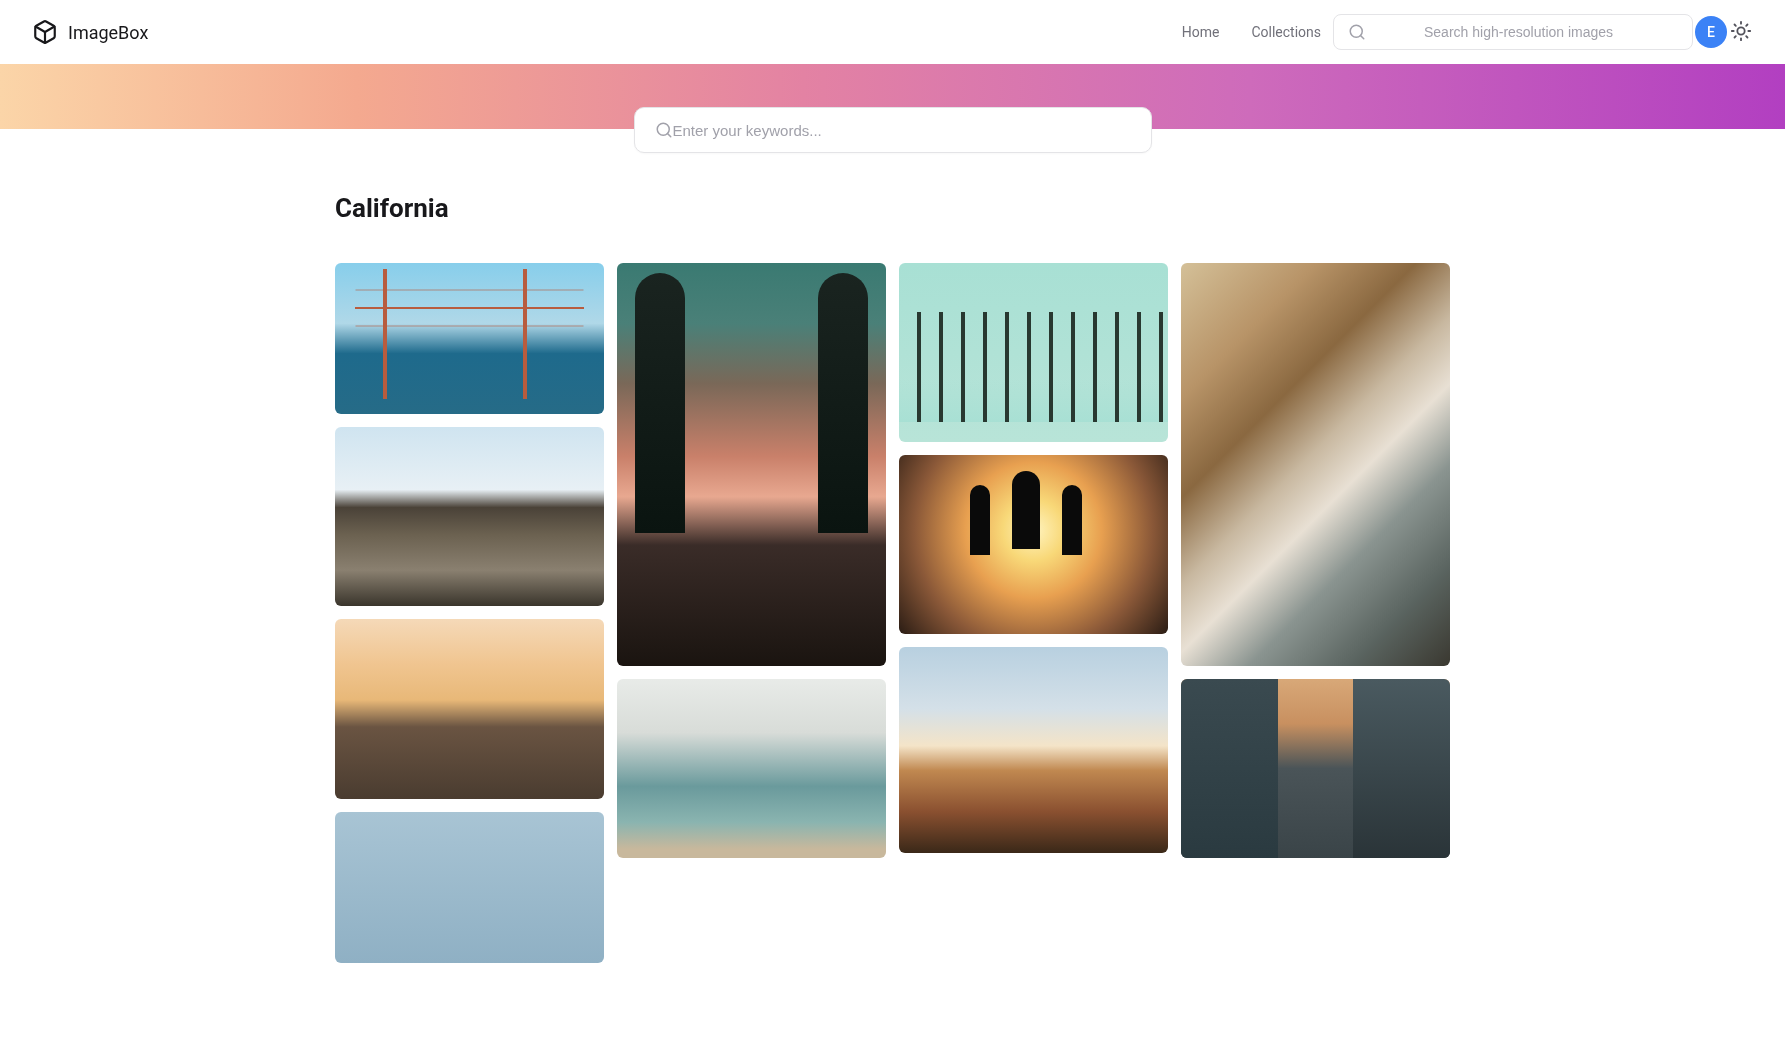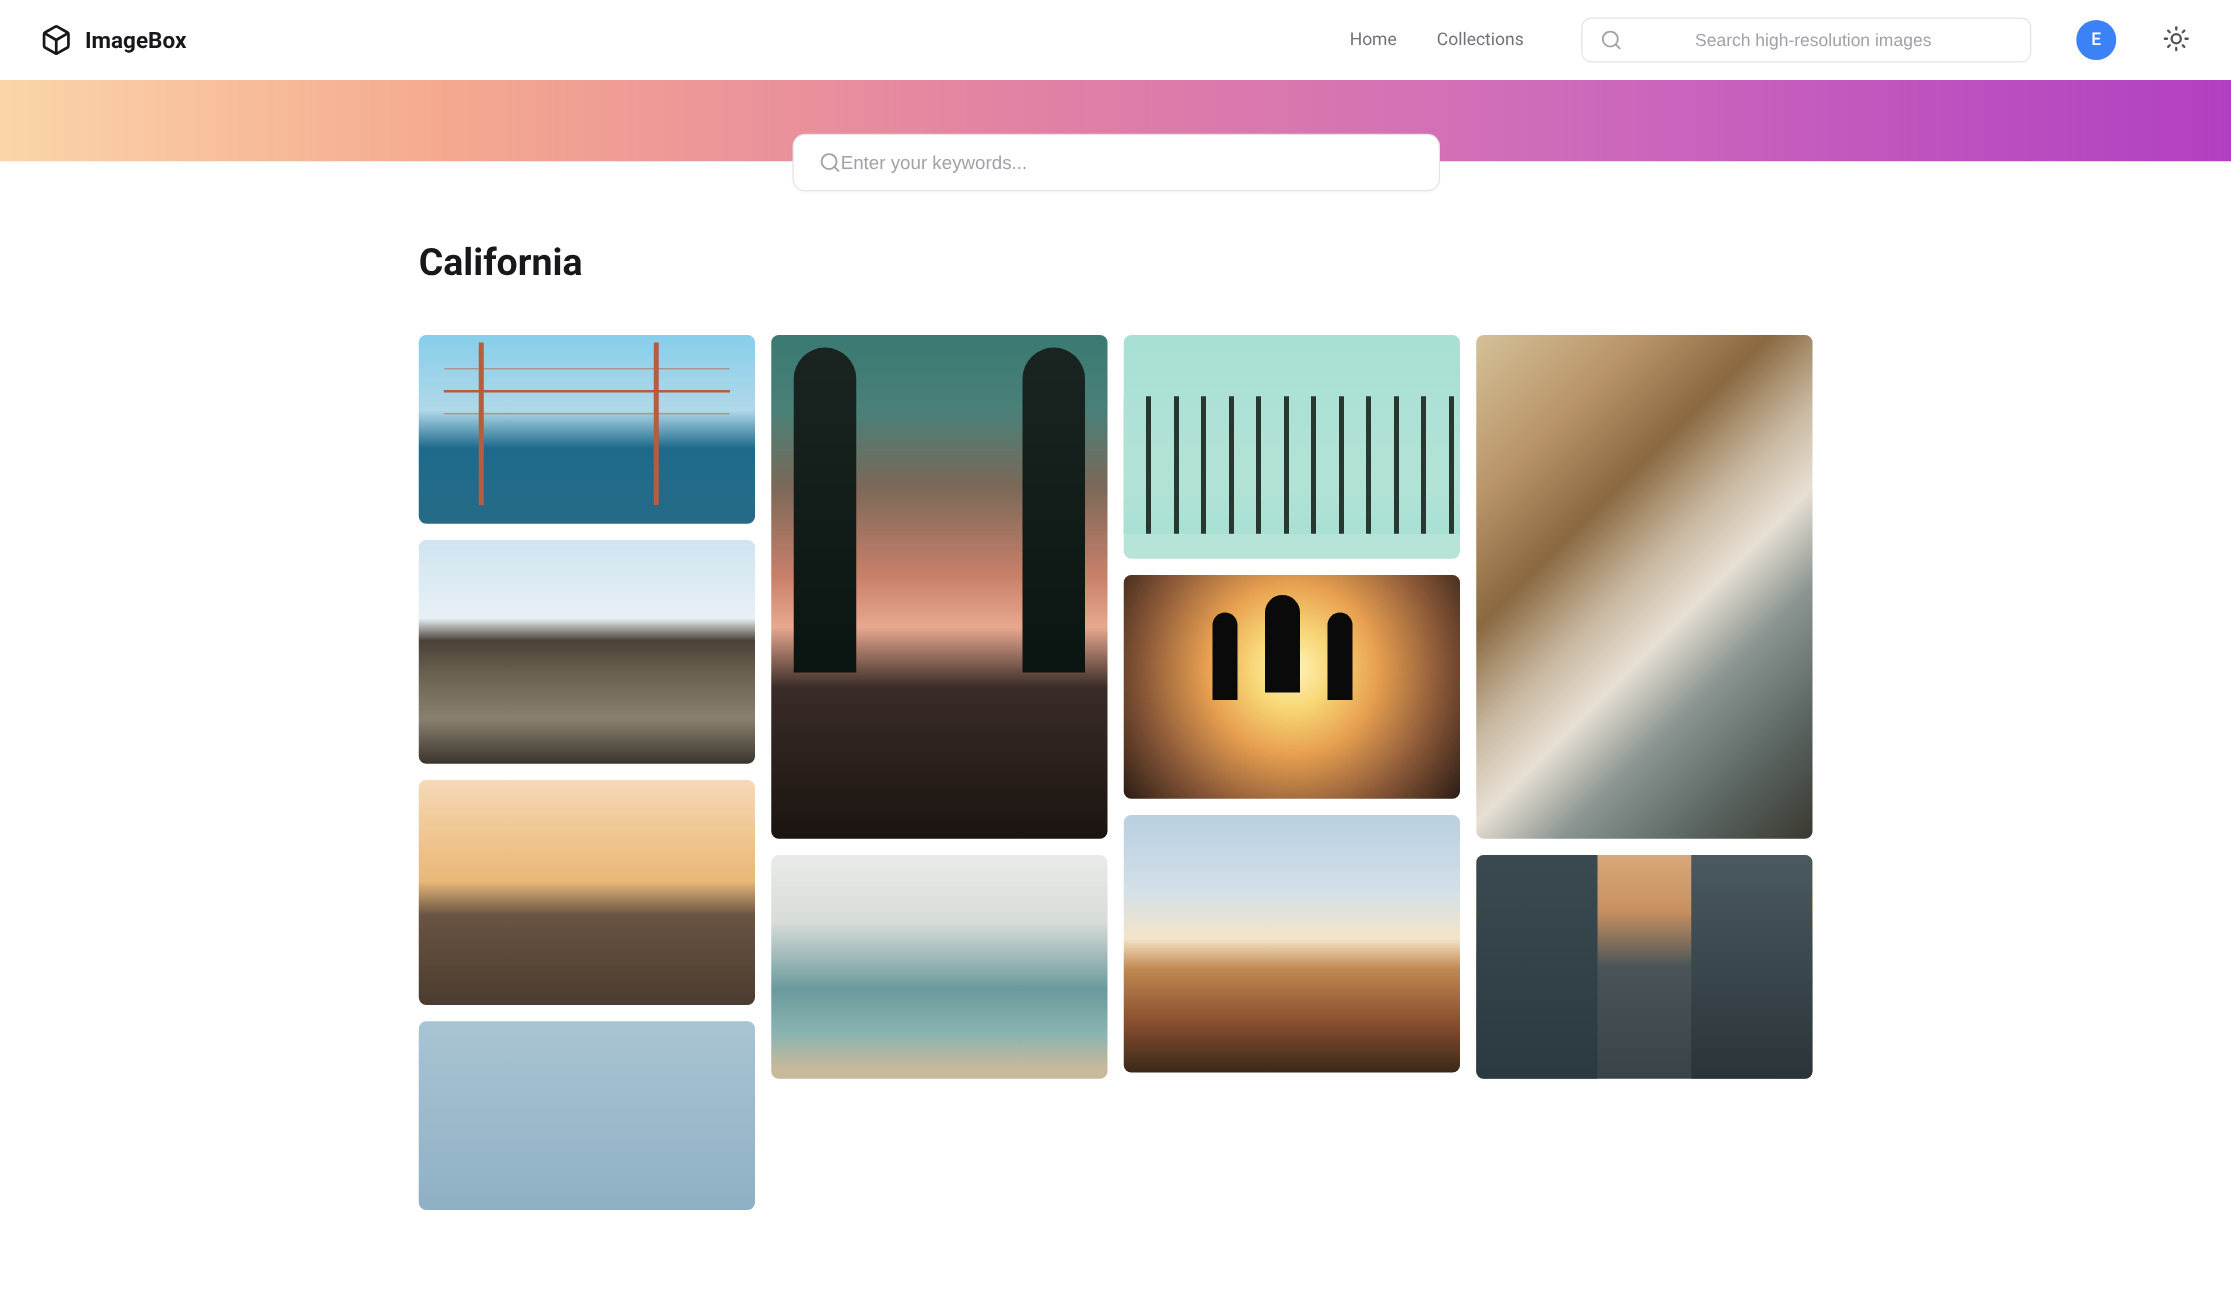--- a/index.html
+++ b/index.html
@@ -18,32 +18,32 @@
       justify-content: space-between;
       padding: 14px 32px;
       background: #ffffff;
       position: relative;
       z-index: 10;
     }
     .logo {
       display: flex;
       align-items: center;
       gap: 10px;
-      font-weight: 700;
+      font-weight: 400;
       font-size: 18px;
       color: #18181b;
     }
     .logo-icon {
       width: 26px;
       height: 26px;
     }
     .header-right {
       display: flex;
       align-items: center;
-      gap: 36px;
+      gap: 2px;
     }
     .nav-links {
       display: flex;
       gap: 32px;
       margin-right: 10px;
     }
     .nav-link {
       color: #71717a;
       font-size: 14px;
       text-decoration: none;
@@ -133,21 +133,21 @@
     }
     .hero-search input::placeholder {
       color: #a1a1aa;
     }
     .content {
       max-width: 1115px;
       margin: 0 auto;
       padding: 64px 0 40px;
     }
     .page-title {
-      font-size: 30px;
+      font-size: 26px;
       font-weight: 700;
       color: #18181b;
       margin-bottom: 40px;
     }
     .masonry {
       display: flex;
       gap: 13px;
     }
     .col {
       flex: 1;

